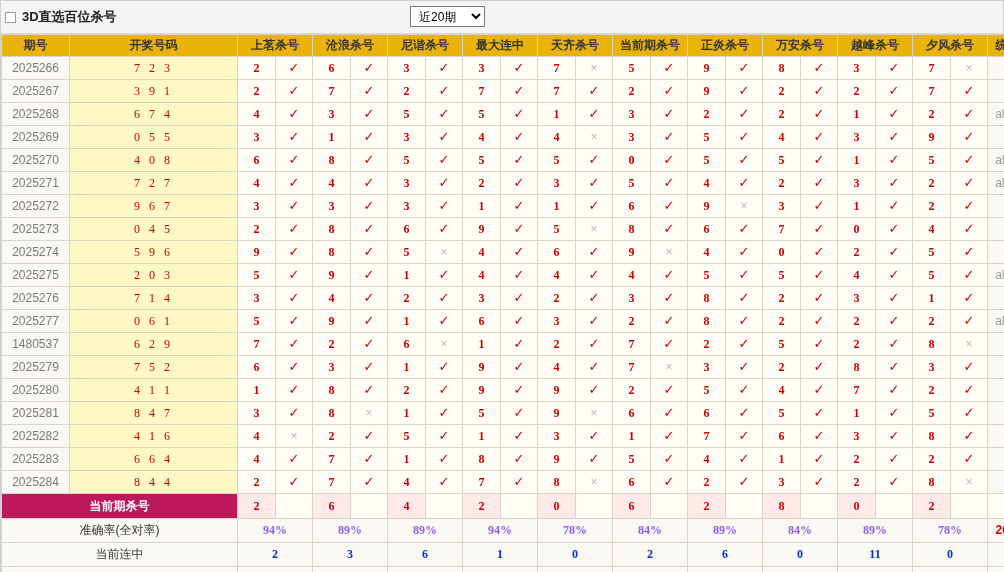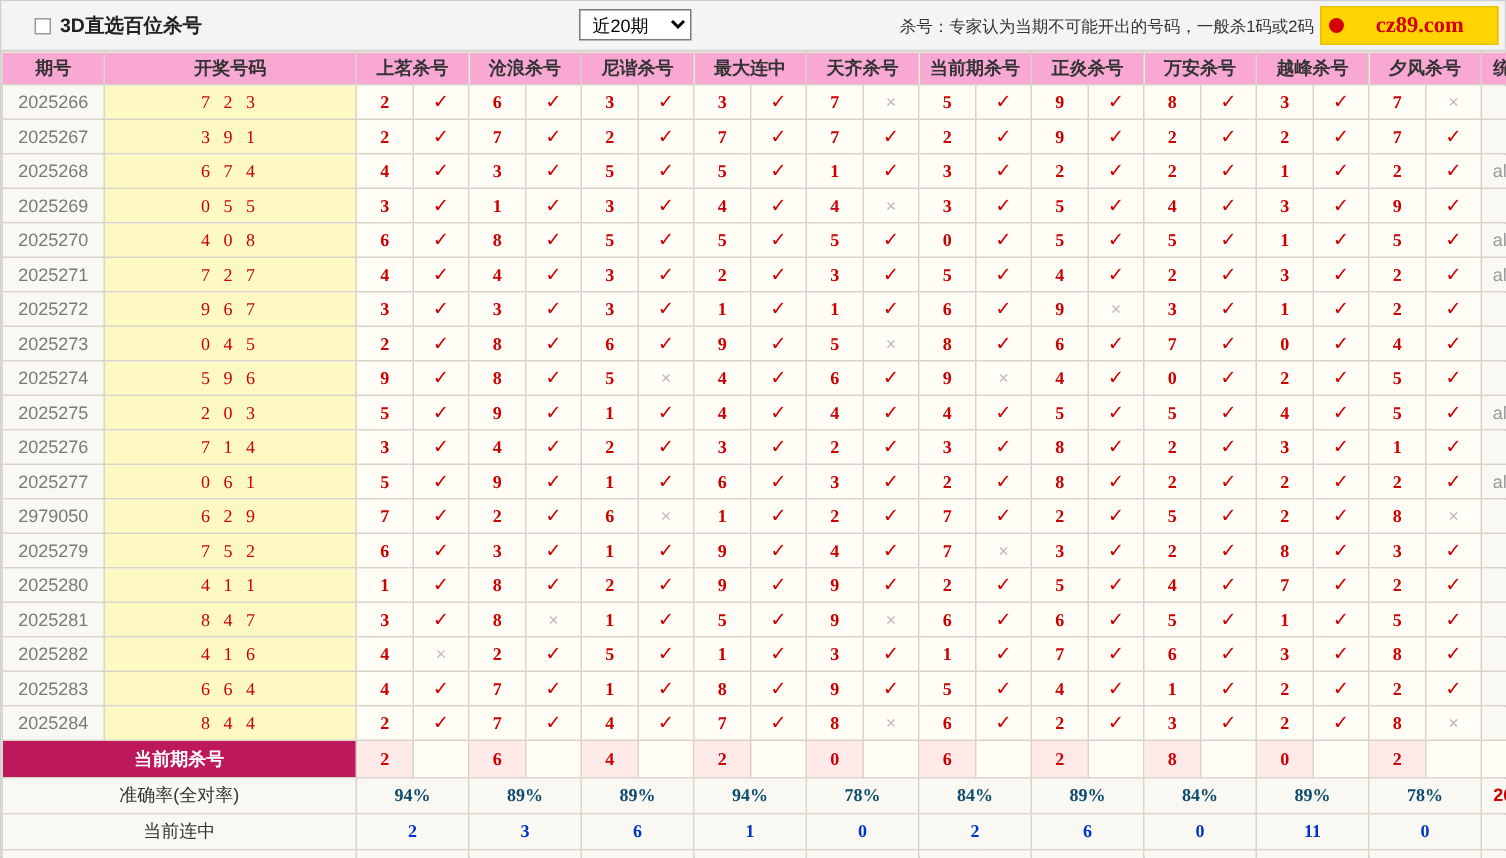--- a/index.html
+++ b/index.html
@@ -9,27 +9,27 @@
     font-family:"Liberation Sans","DejaVu Sans",sans-serif;
     font-size:12px;color:#333;
     overflow:hidden;
   }
   .wrap{width:1004px;height:572px;position:relative;box-sizing:border-box;border:1px solid #cfcfcf;}
   
   .topbar{
     height:32px;background:#f4f4f4;border-bottom:1px solid #d8d8d8;
     display:flex;align-items:center;position:relative;
   }
-  .tb-left{display:flex;align-items:center;padding-left:22px;gap:6px;}
+  .tb-left{display:flex;align-items:center;padding-left:4px;gap:6px;}
   .sq{width:9px;height:9px;border:1px solid #9a9a9a;background:#fff;display:inline-block;}
   .tb-title{font-size:13px;font-weight:bold;color:#222;}
   .tb-center{position:absolute;left:385px;top:5px;}
   select.periods{
     font-size:12px;font-family:"Liberation Sans",sans-serif;
-    padding:2px 4px;border:1px solid #7a7a7a;background:#fff;height:21px;
+    padding:2px 4px;border:1px solid #7a7a7a;background:#fff;height:21px;margin-left:24px;
   }
   .tb-right{position:absolute;right:0;top:0;height:32px;display:flex;align-items:center;}
   .marquee{font-size:11px;color:#333;white-space:nowrap;padding-right:4px;}
   .logo{
     width:117px;height:24px;margin-right:4px;background:#ffd400;
     display:flex;align-items:center;justify-content:center;position:relative;
     border:1px solid #e6bf00;
   }
   .logo-dot{width:10px;height:10px;background:#d40000;border-radius:50%;position:absolute;left:5px;top:7px;}
   .logo-text{font-family:"Liberation Serif",serif;font-size:15px;font-weight:bold;color:#d40000;letter-spacing:0px;padding-left:14px;}
@@ -37,60 +37,53 @@
   table.main{border-collapse:collapse;width:1002px;table-layout:fixed;}
   table.main th,table.main td{
     border:1px solid #d9d4c8;
     font-size:12px;
     text-align:center;
     height:21px;line-height:21px;
     padding:0;
     overflow:hidden;white-space:nowrap;
   }
   thead th{
-    background:#f9a8d4;color:#333;font-weight:bold;height:26px;line-height:26px;font-size:12.5px;
+    background:#eab308;color:#333;font-weight:bold;height:26px;line-height:26px;font-size:12.5px;
   }
   td.period{background:#faf8f2;color:#7a7a7a;font-size:11.5px;}
   td.code{background:#fef9c3;color:#cc0000;font-family:"Liberation Serif",serif;font-size:13px;letter-spacing:3px;}
   td.num{background:#fffdf6;color:#cc0000;font-weight:bold;width:34px;font-family:"Liberation Serif",serif;font-size:13px;}
   td.mark{background:#fffdf6;width:34px;}
   td.total{background:#faf8f2;color:#999;font-size:11.5px;}
   .chk{color:#cc0000;font-size:13px;font-weight:bold;}
   .cross{color:#bbb;font-size:12px;}
   
   tr.current td{height:24px;line-height:24px;}
   td.cur-label{background:#be185d;color:#fff;font-weight:bold;font-size:12.5px;}
   td.cur-num{background:#ffe9e9;color:#cc0000;font-weight:bold;font-size:13px;font-family:"Liberation Serif",serif;}
   td.emptycell{background:#fffdf6;}
   
   tr.stat td{background:#faf8f2;height:23px;line-height:23px;text-align:center;}
   td.stat-label{color:#333;font-size:12px;}
   td.stat-val{color:#0033cc;font-weight:bold;font-size:12.5px;font-family:"Liberation Serif",serif;}
-  td.stat-val.red{color:#0c4a6e;}
+  td.stat-val.red{color:#8b5cf6;}
   td.stat-total{color:#cc0000;font-weight:bold;}
 </style>
 </head>
 <body>
 
 <div class="wrap">
 
   <div class="topbar">
     <div class="tb-left">
       <span class="sq"></span>
       <span class="tb-title">3D直选百位杀号</span>
     </div>
     <div class="tb-center">
       <select class="periods" id="period-select"><option value="近20期">近20期</option><option value="近30期">近30期</option><option value="近50期">近50期</option><option value="近100期">近100期</option></select>
-    </div>
-    <div class="tb-right">
-      <span class="marquee">杀号：专家认为当期不可能开出的号码，一般杀1码或2码</span>
-      <span class="logo">
-        <span class="logo-dot"></span>
-        <span class="logo-text">cz89.com</span>
-      </span>
     </div>
   </div>
 
   <table class="main">
     <colgroup>
       <col style="width:68px">
       <col style="width:168px">
       <col style="width:38px">
         <col style="width:37px">
       <col style="width:38px">
@@ -425,21 +418,21 @@
           <td class="mark"><span class="chk">✓</span></td>
           <td class="num">2</td>
           <td class="mark"><span class="chk">✓</span></td>
           <td class="num">2</td>
           <td class="mark"><span class="chk">✓</span></td>
           <td class="num">2</td>
           <td class="mark"><span class="chk">✓</span></td>
           <td class="total">allhit</td>
         </tr>
         <tr>
-          <td class="period">2979050</td>
+          <td class="period">1480537</td>
           <td class="code">6 2 9</td>
           <td class="num">7</td>
           <td class="mark"><span class="chk">✓</span></td>
           <td class="num">2</td>
           <td class="mark"><span class="chk">✓</span></td>
           <td class="num">6</td>
           <td class="mark"><span class="cross">×</span></td>
           <td class="num">1</td>
           <td class="mark"><span class="chk">✓</span></td>
           <td class="num">2</td>

